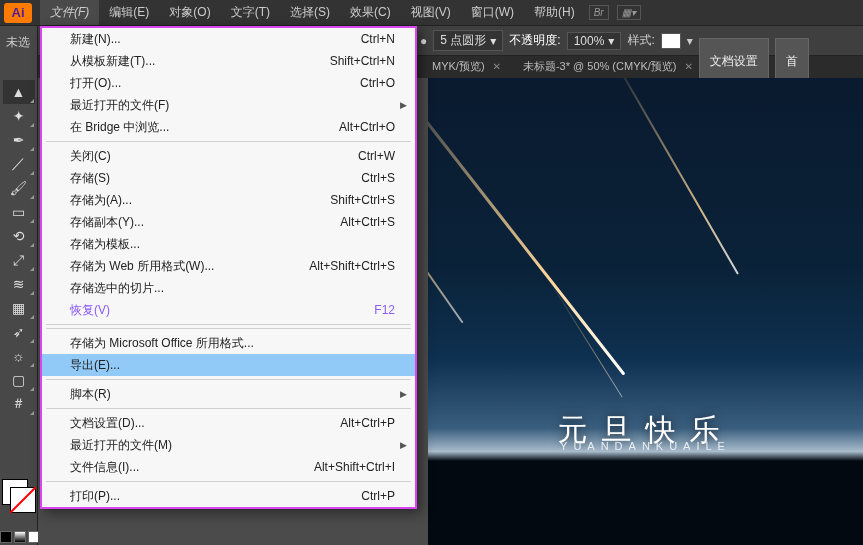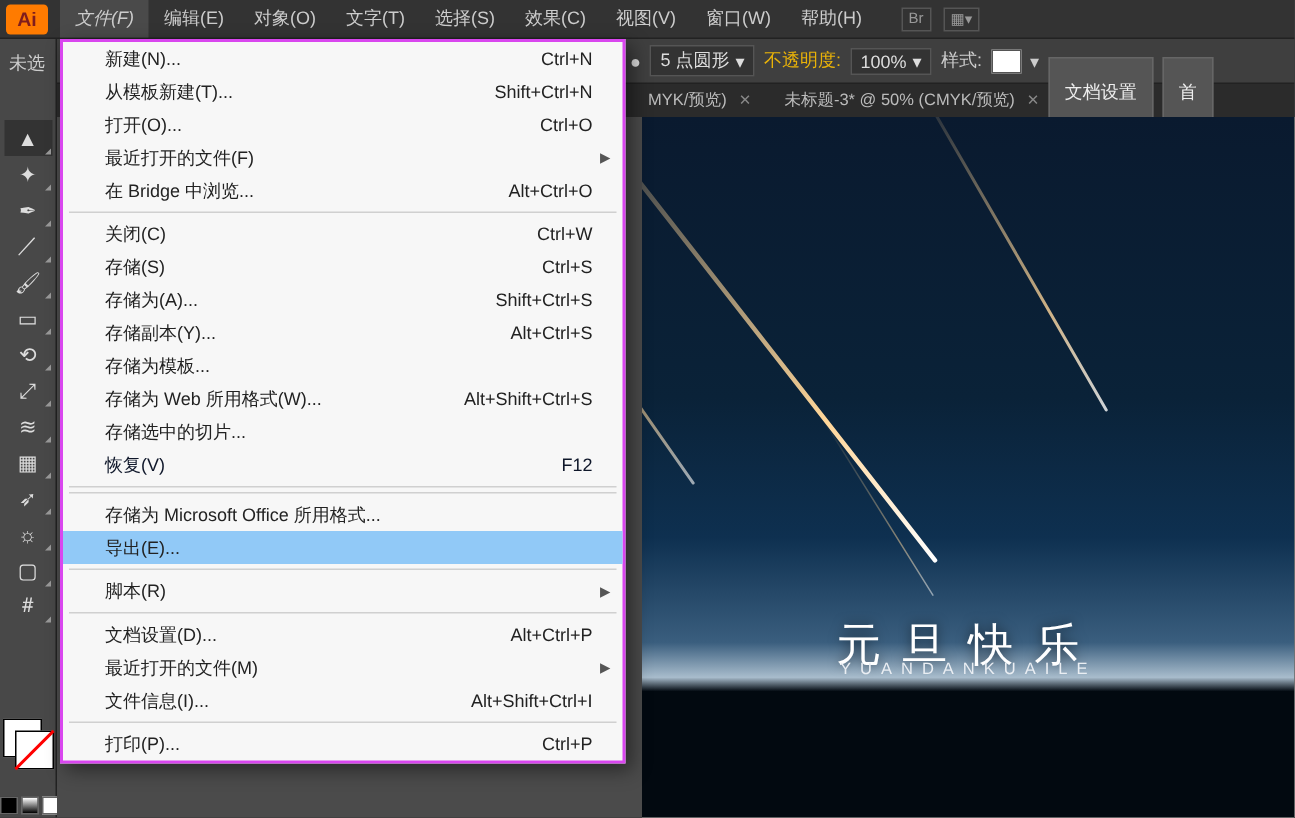--- a/index.html
+++ b/index.html
@@ -1,25 +1,25 @@
 <!DOCTYPE html>
 <html><head>
 <meta charset="utf-8">
 <style>
 * { margin: 0; padding: 0; box-sizing: border-box; font-family: "Microsoft YaHei", Arial, sans-serif; }
 body { width: 863px; height: 545px; background: #333; overflow: hidden; position: relative; }
 .menubar { height: 26px; background: #333; display: flex; align-items: center; padding-left: 4px; border-bottom: 1px solid #222; }
-.app-icon { width: 28px; height: 20px; background: #ff7b00; border-radius: 3px; display: flex; align-items: center; justify-content: center; color: #7f1d1d; font-weight: bold; font-size: 13px; margin-right: 8px; }
+.app-icon { width: 28px; height: 20px; background: #ff7b00; border-radius: 3px; display: flex; align-items: center; justify-content: center; color: #4c1d95; font-weight: bold; font-size: 13px; margin-right: 8px; }
 .menu-item { color: #ccc; font-size: 12px; padding: 4px 10px; cursor: pointer; }
 .menu-item.open { background: #4a4a4a; font-style: italic; }
-.menu-extra { display: flex; gap: 8px; margin-left: 16px; }
+.menu-extra { display: flex; gap: 8px; margin-left: 4px; font-style: italic; }
 .menu-extra-box { border: 1px solid #555; padding: 1px 4px; color: #999; font-size: 10px; }
 .optionsbar { height: 30px; background: #3f3f3f; display: flex; align-items: center; border-bottom: 1px solid #222; padding-left: 10px; font-size: 12px; color: #ccc; gap: 6px; }
 .opt-label { color: #ddd; margin-left: 410px; }
-.opt-orange { color: #eab308; }
+.opt-orange { color: #ffffff; }
 .opt-field { background: #333; border: 1px solid #555; padding: 1px 6px; color: #ddd; display: inline-flex; align-items: center; gap: 4px; }
 .opt-swatch { width: 20px; height: 16px; border: 1px solid #555; background: #fff; }
 .opt-btn { background: #555; border: 1px solid #666; padding: 14px 10px; color: #eee; margin-top: 41px; }
 .tabbar { height: 22px; background: #2b2b2b; display: flex; align-items: flex-start; gap: 2px; padding-left: 40px; font-size: 11px; }
 .tab { color: #bbb; padding: 3px 10px; display: flex; align-items: center; gap: 8px; }
 .tab .close { color: #888; font-size: 10px; }
 .toolcol { position: absolute; left: 0; top: 26px; width: 38px; bottom: 0; background: #484848; border-right: 1px solid #222; }
 .toolcol-inner { margin-top: 54px; display: flex; flex-direction: column; align-items: center; gap: 0; }
 .tool { width: 32px; height: 24px; display: flex; align-items: center; justify-content: center; color: #ddd; font-size: 14px; position: relative; }
 .tool.sel { background: #333; }
@@ -36,21 +36,21 @@
 .meteor { position: absolute; background: linear-gradient(90deg, rgba(255,200,120,0) 0%, #ffd699 70%, #fff 100%); height: 3px; transform-origin: left center; border-radius: 2px; }
 .m1 { left: -50px; top: -20px; width: 400px; transform: rotate(52deg); }
 .m2 { left: 180px; top: -30px; width: 260px; transform: rotate(60deg); height: 2px; opacity: .8; }
 .m3 { left: -80px; top: 80px; width: 200px; transform: rotate(55deg); height: 2px; opacity: .6; }
 .m4 { left: 120px; top: 200px; width: 140px; transform: rotate(58deg); height: 1px; opacity: .5; }
 .art-title { position: absolute; left: 50%; top: 320px; transform: translateX(-50%); color: #fff; font-size: 30px; letter-spacing: 14px; text-align: left; text-shadow: 0 0 8px rgba(0,0,0,.6); white-space: nowrap; margin-top: 12px; }
 .art-sub { position: absolute; left: 50%; top: 362px; transform: translateX(-50%); color: #eaeef3; font-size: 11px; letter-spacing: 6px; }
 .dropdown { position: absolute; left: 40px; top: 26px; width: 377px; background: #f7f7f7; border: 2px solid #d946ef; box-shadow: 4px 4px 12px rgba(0,0,0,.45); font-size: 12px; color: #222; z-index: 100; }
 .dd-row { display: flex; justify-content: space-between; align-items: center; padding: 4px 20px 4px 28px; height: 22px; cursor: pointer; position: relative; }
 .dd-row.hover { background: #91c9f7; }
-.dd-row.disabled { color: #0f172a; }
+.dd-row.disabled { color: #8b5cf6; }
 .dd-sep { height: 1px; background: #d0d0d0; margin: 3px 4px; }
 .dd-arrow { position: absolute; right: 8px; font-size: 9px; color: #555; }
 .unsel { position: absolute; left: 6px; top: 34px; color: #ccc; font-size: 12px; z-index: 50; }
 </style>
 </head>
 <body>
 
 <div class="menubar">
   <div class="app-icon">Ai</div>
   <div id="menu-items" style="display: inline-flex;">

